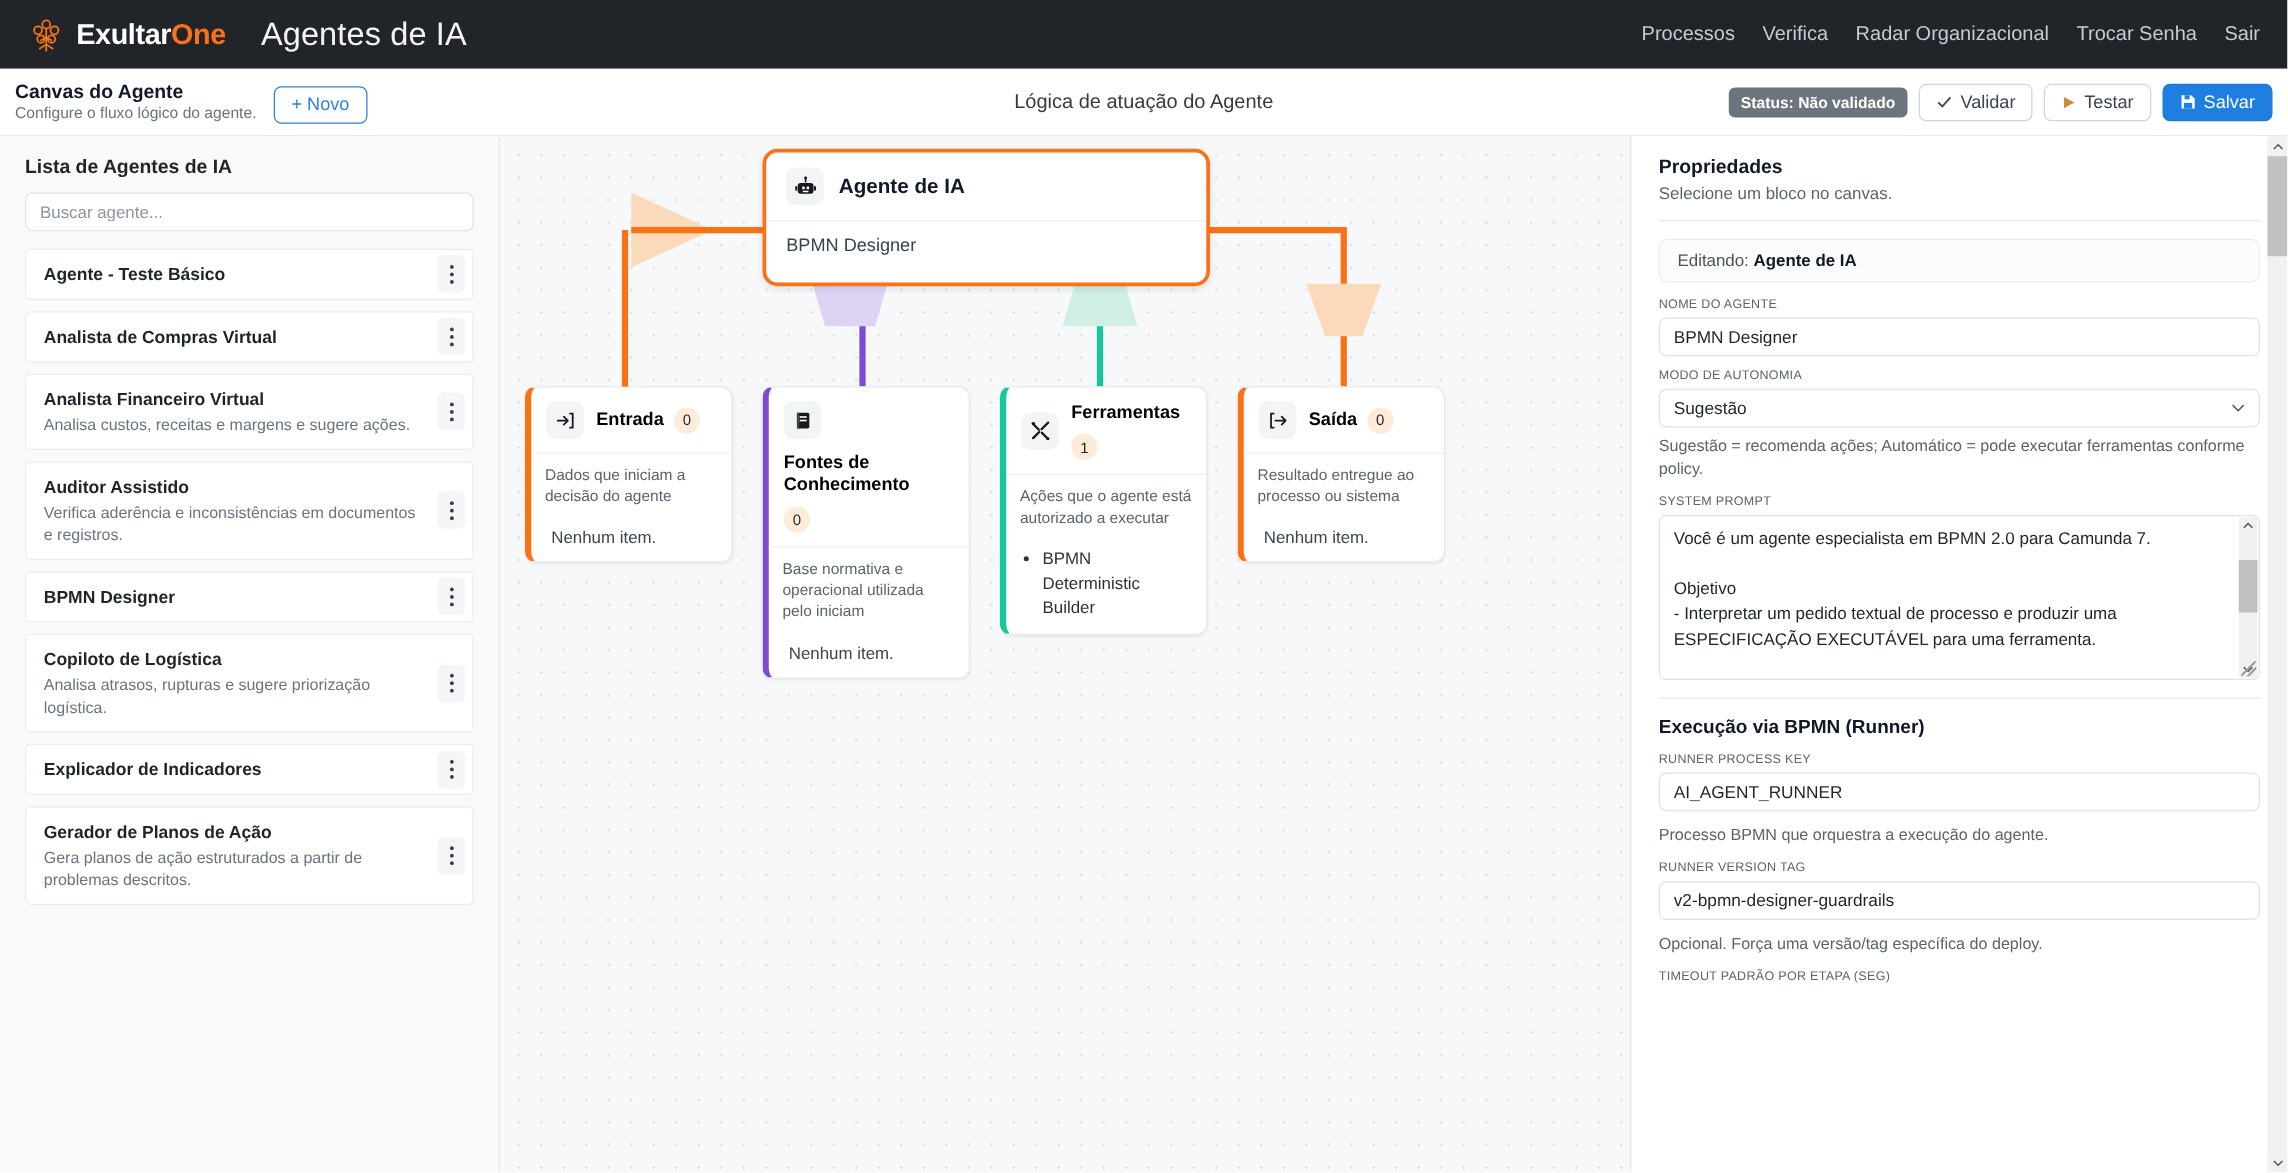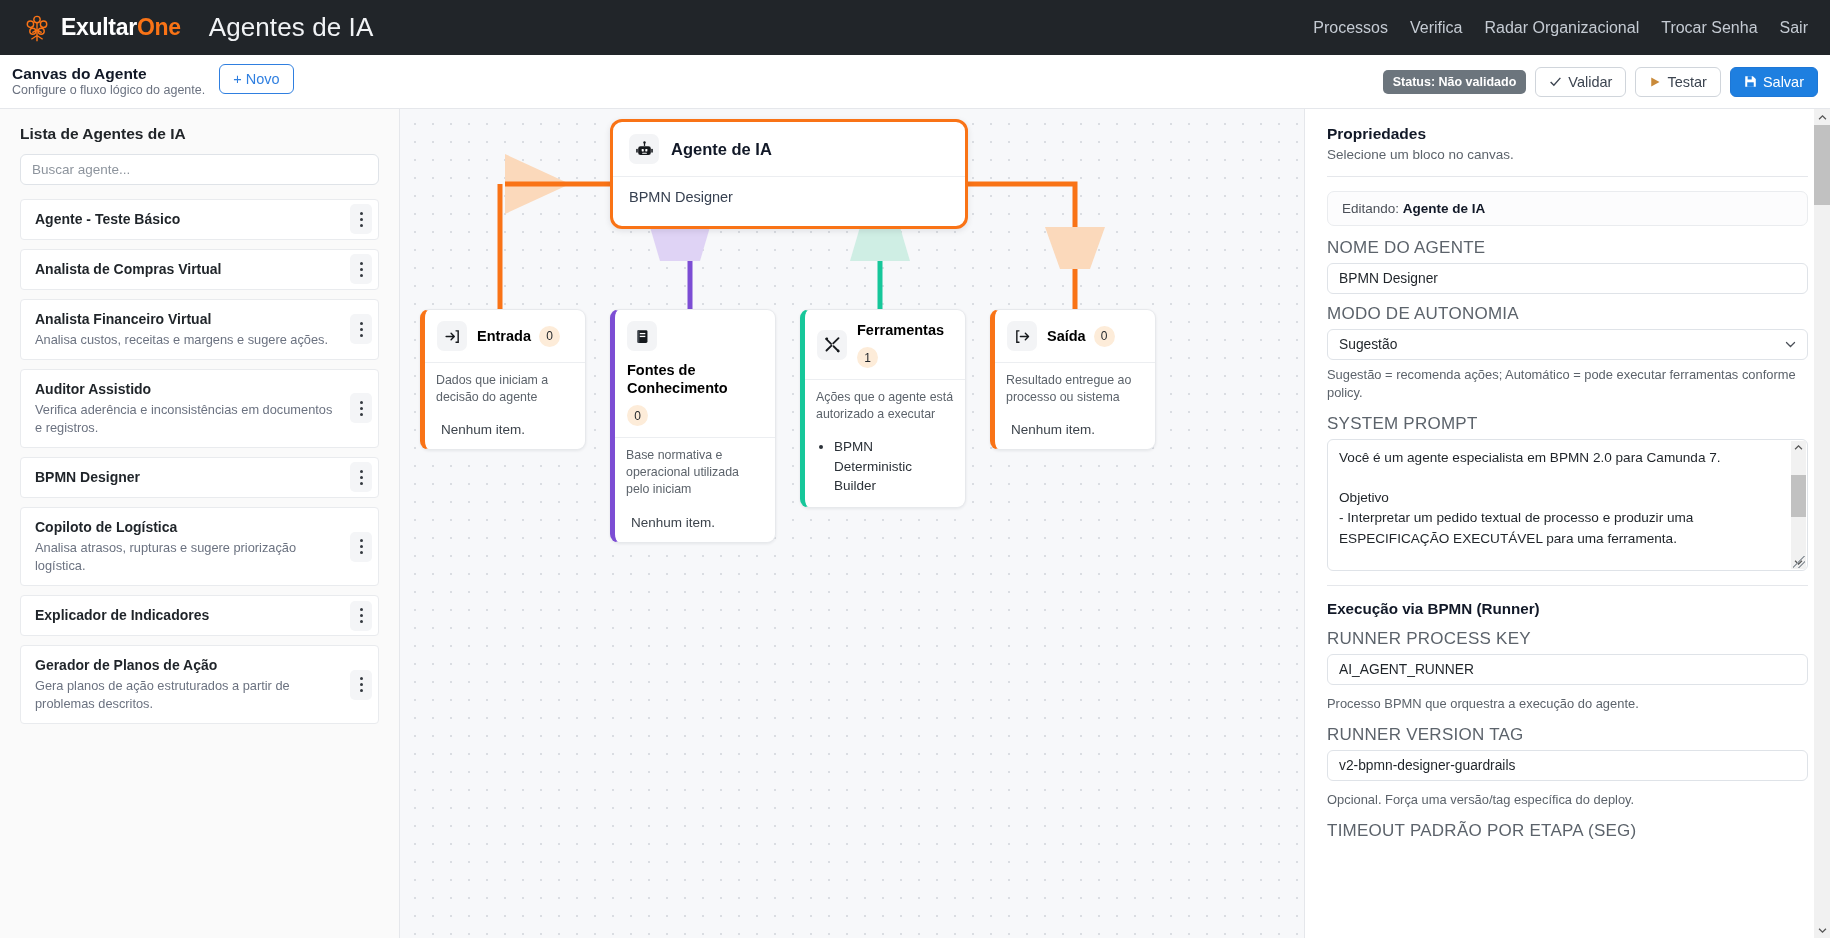--- a/index.html
+++ b/index.html
@@ -42,21 +42,21 @@
   
   .subheader {
     height: 54px;
     background: #fff;
     border-bottom: 1px solid #e5e7eb;
     display: flex;
     align-items: center;
     padding: 0 12px 0 12px;
     position: relative;
   }
-  .sub-left { display: flex; align-items: flex-start; gap: 14px; }
+  .sub-left { display: flex; align-items: flex-end; gap: 14px; }
   .sub-titles { line-height: 1.25; }
   .sub-title { font-size: 15.5px; font-weight: bold; color: #111827; }
   .sub-sub { font-size: 12.5px; color: #6b7280; }
   .btn-new {
     border: 1px solid #2f7fe0;
     color: #2f7fe0;
     background: #fff;
     border-radius: 6px;
     font-size: 14.5px;
     padding: 6px 13px;
@@ -192,21 +192,21 @@
   }
   .props-title { font-size: 15.5px; font-weight: bold; color: #111827; }
   .props-sub { font-size: 13.5px; color: #5c636b; margin-top: 4px; }
   .hr { height: 1px; background: #e5e7eb; margin: 14px 0; }
   .editing-box {
     border: 1px solid #eaecef; background: #fcfcfd; border-radius: 7px;
     padding: 9px 14px; font-size: 13.5px; color: #4b5058; margin-bottom: 12px;
   }
   .editing-box b { color: #111827; }
   .field-label {
-    font-size: 17px; color: #5c636b; letter-spacing: 0.25px;
+    font-size: 10px; color: #5c636b; letter-spacing: 0.25px;
     margin-bottom: 5px; text-transform: uppercase;
   }
   .field-input {
     width: 100%; height: 31px; border: 1px solid #dfe3e8; border-radius: 6px;
     padding: 0 11px; font-size: 13.8px; color: #1f2429; background: #fff;
     font-family: inherit; outline: none; margin-bottom: 10px;
   }
   .field-select {
     width: 100%; height: 31px; border: 1px solid #dfe3e8; border-radius: 6px;
     padding: 0 30px 0 11px; font-size: 13.8px; color: #1f2429; background: #fff;
@@ -279,20 +279,21 @@
 </div>
 
 <div class="subheader">
   <div class="sub-left">
     <div class="sub-titles">
       <div class="sub-title">Canvas do Agente</div>
       <div class="sub-sub">Configure o fluxo lógico do agente.</div>
     </div>
     <button class="btn-new">+ Novo</button>
   </div>
+  <div class="sub-center">Lógica de atuação do Agente</div>
   <div class="sub-right">
     <span class="status-badge">Status: Não validado</span>
     <button class="btn-outline">
       <svg width="13" height="13" viewBox="0 0 16 16">
           <path d="M2 8.5 L6 12.5 L14 3.5" stroke="#3c4450" stroke-width="1.7" fill="none"></path>
         </svg>
       <span>Validar</span>
     </button>
     <button class="btn-outline">
       <svg width="12" height="12" viewBox="0 0 16 16">

